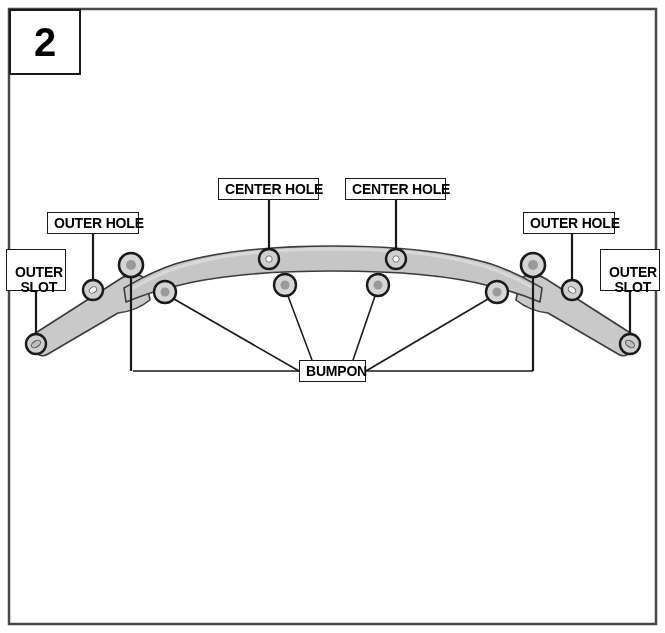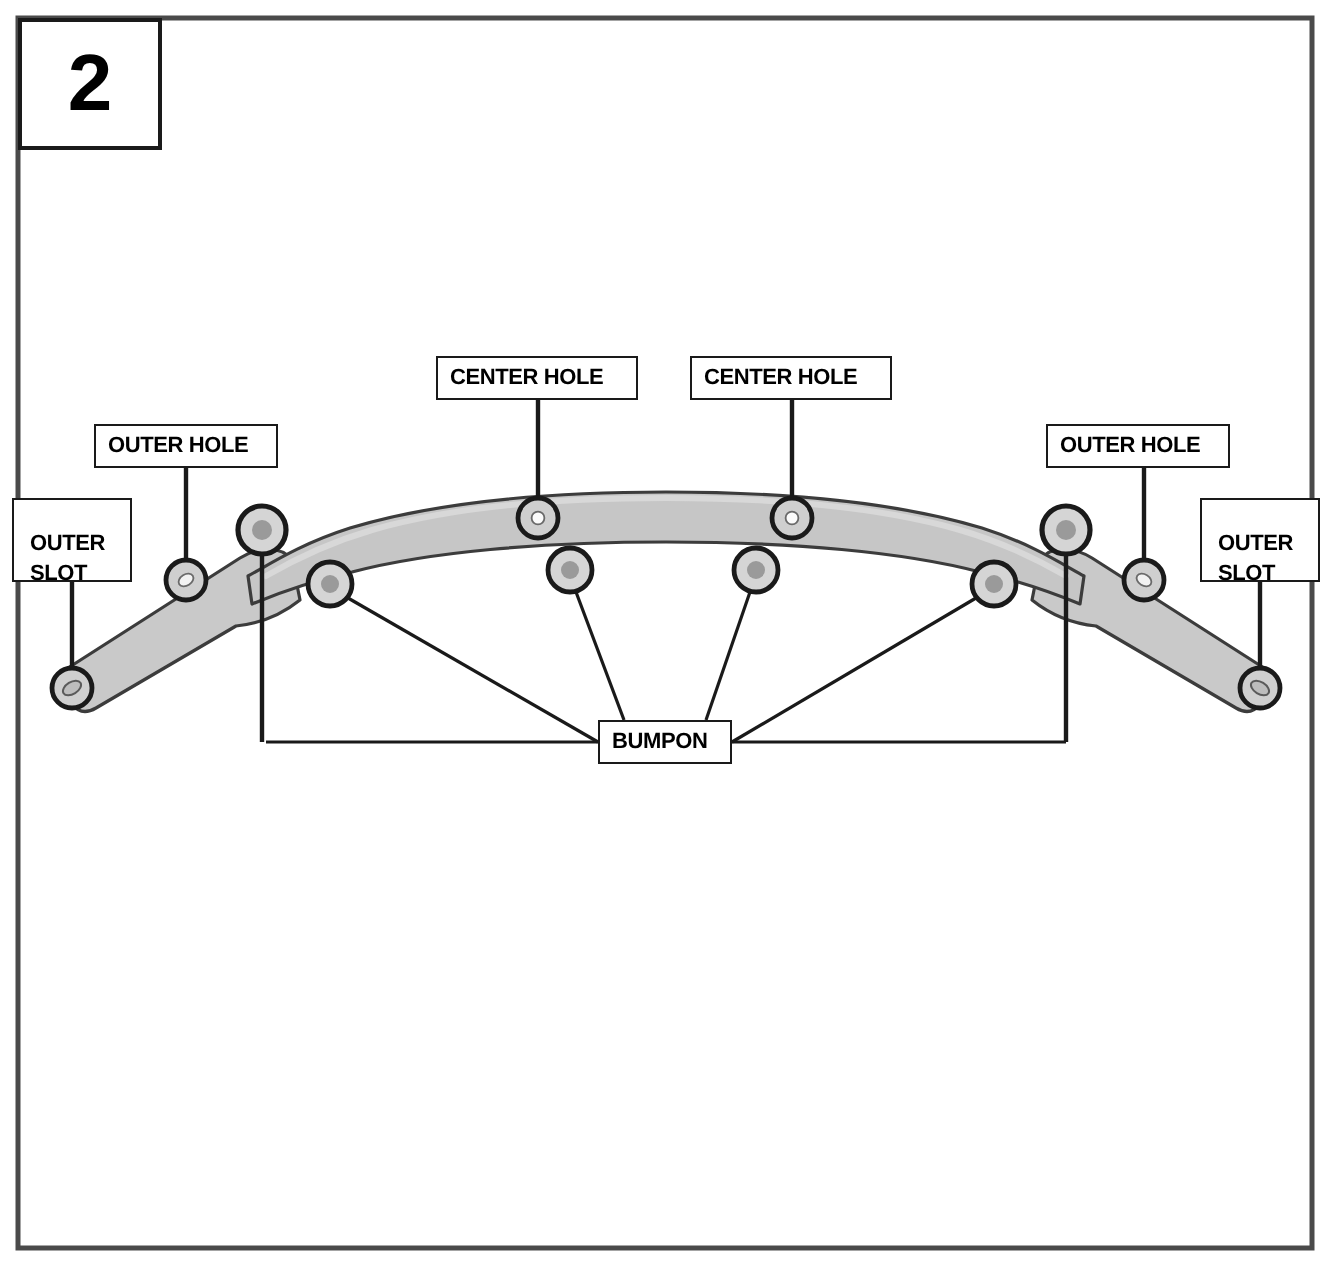--- a/index.html
+++ b/index.html
@@ -6,24 +6,24 @@
   body{width:665px;height:633px;font-family:"Liberation Sans",sans-serif;overflow:hidden;}
   #stage{position:relative;width:665px;height:633px;}
   svg{display:block;}
   .lbl{
     position:absolute;
     background:#ffffff;
     border:1.5px solid #1a1a1a;
     box-sizing:border-box;
     font-family:"Liberation Sans",sans-serif;
     font-weight:bold;
-    font-size:11px;
+    font-size:14px;
     letter-spacing:-0.2px;
     color:#000000;
-    text-align:left;
+    text-align:right;
     line-height:14px;
     padding:3px 6px;
     white-space:nowrap;
     z-index:5;
   }
   .lbl.two-line{line-height:15px;padding:15px 8px;white-space:normal;}
   #stepbox{
     position:absolute;
     left:9px;top:9px;
     width:68px;height:62px;

